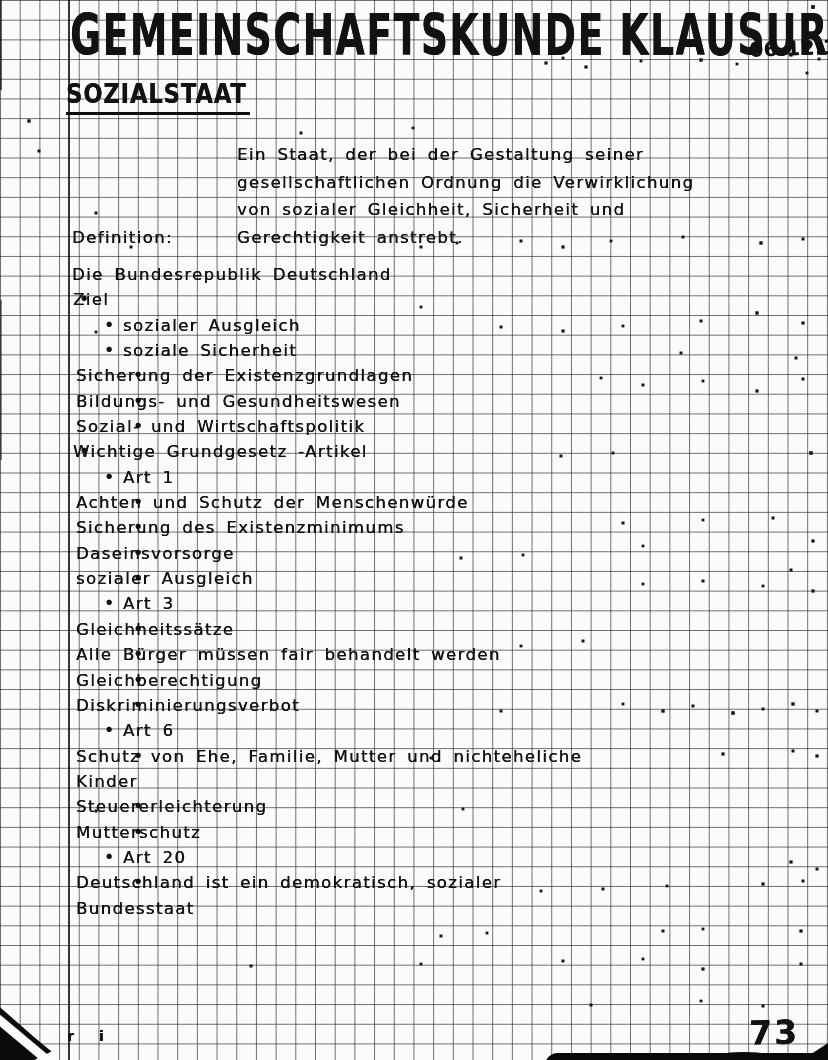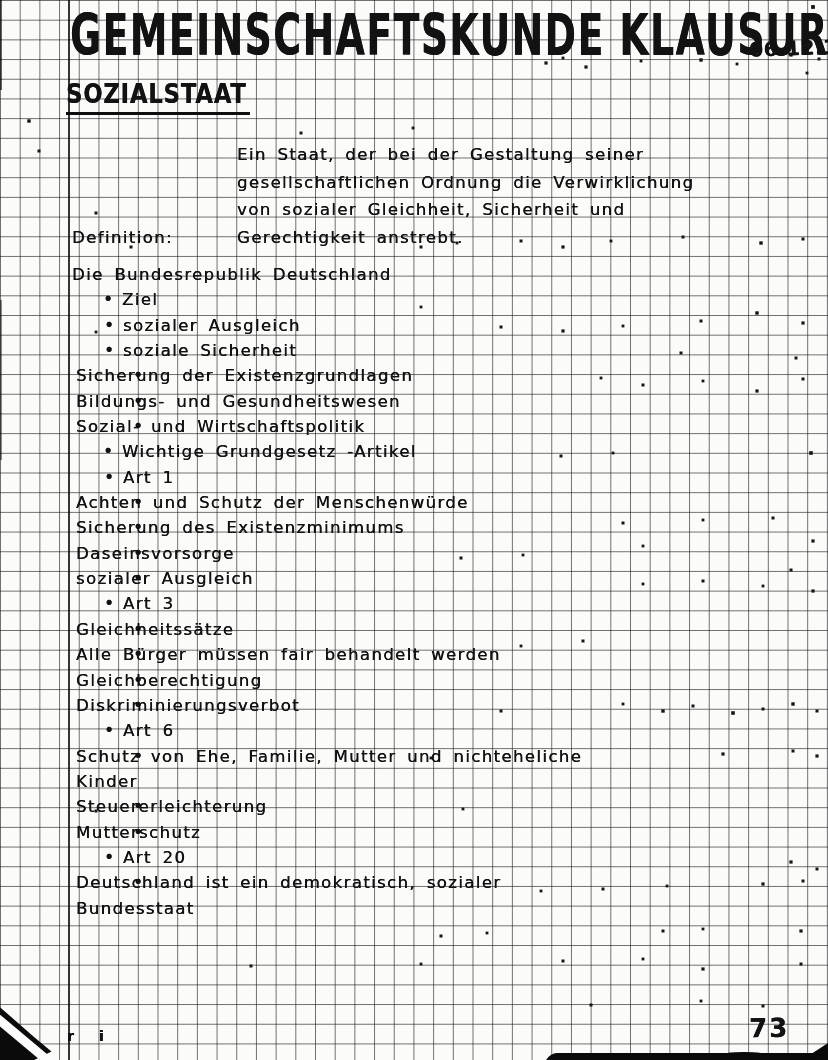--- a/index.html
+++ b/index.html
@@ -50,27 +50,27 @@
     position:absolute;left:72px;top:141px;display:flex;align-items:flex-end;
   }
   .def-label{width:165px;line-height:27.5px;flex:0 0 165px;}
   .def-lines .def-line{line-height:27.5px;white-space:nowrap;}
 
   .outline{position:absolute;left:0;top:262px;width:752px;}
   .row{position:relative;height:25.35px;line-height:25.35px;white-space:nowrap;}
   .row .dot{position:absolute;top:0;}
   .dot::before{content:"\2022";font-size:17px;}
   .l0{padding-left:72px;}
-  .l1{padding-left:98px;margin-left:24px;}  .l1 .dot{left:79px;}
+  .l1{padding-left:73px;}  .l1 .dot{left:79px;}
   .l2{padding-left:123px;} .l2 .dot{left:104px;}
   .l3{padding-left:76px;} .l3 .dot{left:133px;}
 
   .page-number{
     position:absolute;left:749px;top:1013px;
-    font-size:26px;font-weight:bold;letter-spacing:2px;
+    font-size:33px;font-weight:bold;letter-spacing:2px;
     transform:rotate(-1deg);
   }
   .stray-marks{
     position:absolute;left:67px;top:1028px;
     font-size:14px;font-weight:bold;word-spacing:16px;letter-spacing:2px;
   }
 
   
   .corner{position:absolute;left:0;bottom:0;width:66px;height:60px;}
   .corner-black{

